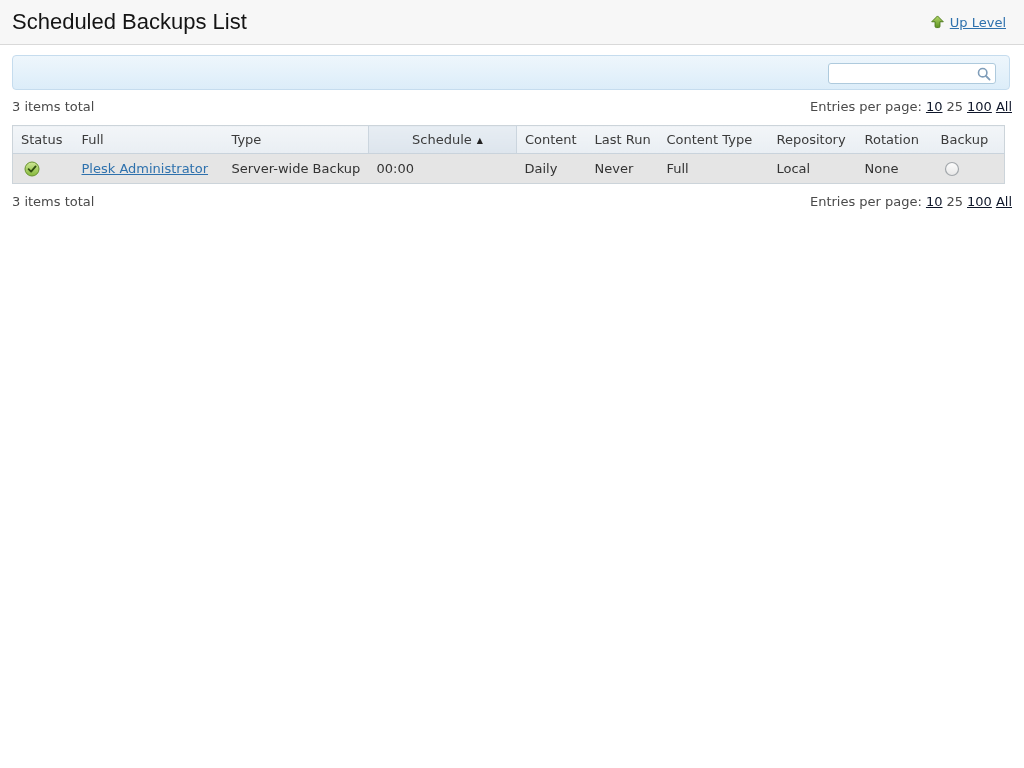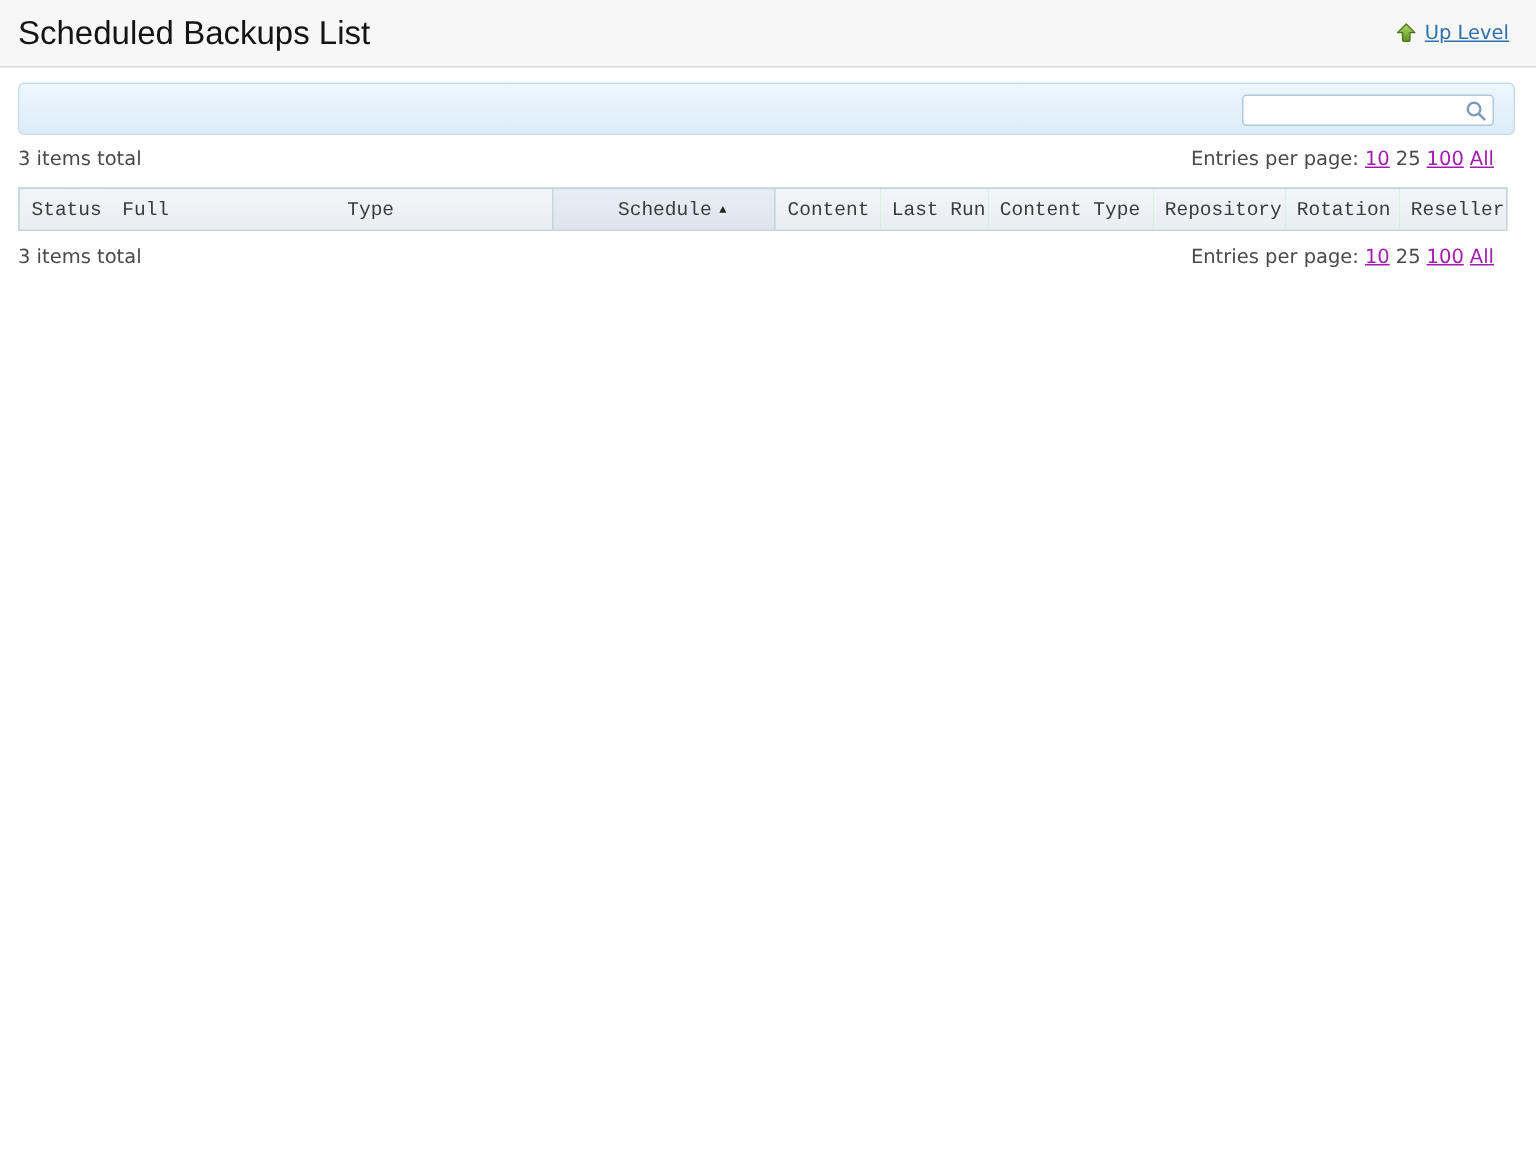--- a/index.html
+++ b/index.html
@@ -18,30 +18,30 @@
   
   .toolbar { position: relative; margin: 10px 14px 0 12px; height: 35px;
     background: linear-gradient(#eef6fc, #dcedf9); border: 1px solid #c5dcee; border-radius: 4px; }
   .search-wrap { position: absolute; top: 7px; right: 13px; }
   .search-input { width: 168px; height: 21px; border: 1px solid #aecadd; border-radius: 3px;
     background: #fff; padding: 2px 22px 2px 6px; font-family: inherit; font-size: 12px; color: #333; outline: none; }
   .search-icon { position: absolute; right: 4px; top: 3px; pointer-events: none; }
 
   
   .list-meta { display: flex; justify-content: space-between; align-items: center;
-    margin: 9px 28px 0 12px; color: #4a4a4a; }
+    margin: 9px 12px 0 12px; color: #4a4a4a; }
   .list-meta.bottom { margin-top: 10px; }
   .entries { color: #4a4a4a; }
-  .entries a { color: #a21caf; text-decoration: underline; }
+  .entries a { color: #0f172a; text-decoration: underline; }
   .entries a, .entries span.plain { margin-left: 4px; }
 
   
   .list-table-wrap { margin: 11px 20px 0 12px; }
-  table { border-collapse: collapse; table-layout: fixed; width: 992px; background: #86efac;
-    border: 1px solid #ccd4da; font-family: Liberation Mono, monospace; }
+  table { border-collapse: collapse; table-layout: fixed; width: 992px; background: #e5e5e5;
+    border: 1px solid #ccd4da; }
   thead th { background: linear-gradient(#f2f5f8, #e9eef3); font-weight: normal; text-align: left;
     padding: 6px 8px 6px; color: #3b3b3b; font-size: 13px; border-bottom: 1px solid #c9d3dc; white-space: nowrap; }
   thead th.sorted { background: linear-gradient(#e7edf3, #dde5ed);
     border-left: 1px solid #cbd5de; border-right: 1px solid #cbd5de; padding-left: 43px; }
   .sort-icon { font-size: 8px; color: #222; margin-left: 5px; vertical-align: 1px; }
   tbody td { padding: 7px 8px; color: #333; white-space: nowrap; overflow: hidden; }
   tbody tr { border-top: 1px solid #e4e8ec; }
   tbody tr:first-child { border-top: none; }
   tbody tr.alt { background: #f8fbfe; }
   tbody td.icon-cell { padding: 5px 8px 4px 11px; }
@@ -124,24 +124,44 @@
       <tr>
         <th>Status</th>
         <th>Full</th>
         <th>Type</th>
         <th class="sorted"><span>Schedule</span><span class="sort-icon">▲</span></th>
         <th>Content</th>
         <th>Last Run</th>
         <th>Content Type</th>
         <th>Repository</th>
         <th>Rotation</th>
-        <th>Reseller</th>
+        <th>Backup</th>
       </tr>
     </thead>
     <tbody>
+      <tr>
+        <td class="icon-cell">
+          <span><svg class="icon-16" width="16" height="16" viewBox="0 0 16 16">
+                <use href="#check-circle"></use>
+              </svg></span>
+        </td>
+        <td><a href="#">Plesk Administrator</a></td>
+        <td>Server-wide Backup</td>
+        <td>00:00</td>
+        <td>Daily</td>
+        <td>Never</td>
+        <td>Full</td>
+        <td>Local</td>
+        <td>None</td>
+        <td class="icon-cell">
+          <span><svg class="icon-16" width="16" height="16" viewBox="0 0 16 16">
+                <use href="#empty-circle"></use>
+              </svg></span>
+        </td>
+      </tr>
     </tbody>
   </table>
 </div>
 
 <div class="list-meta bottom">
   <span>3 items total</span>
   <span class="entries">
     <span>Entries per page:</span><a href="#">10</a><span class="plain">25</span><a href="#">100</a><a href="#">All</a>
   </span>
 </div>

